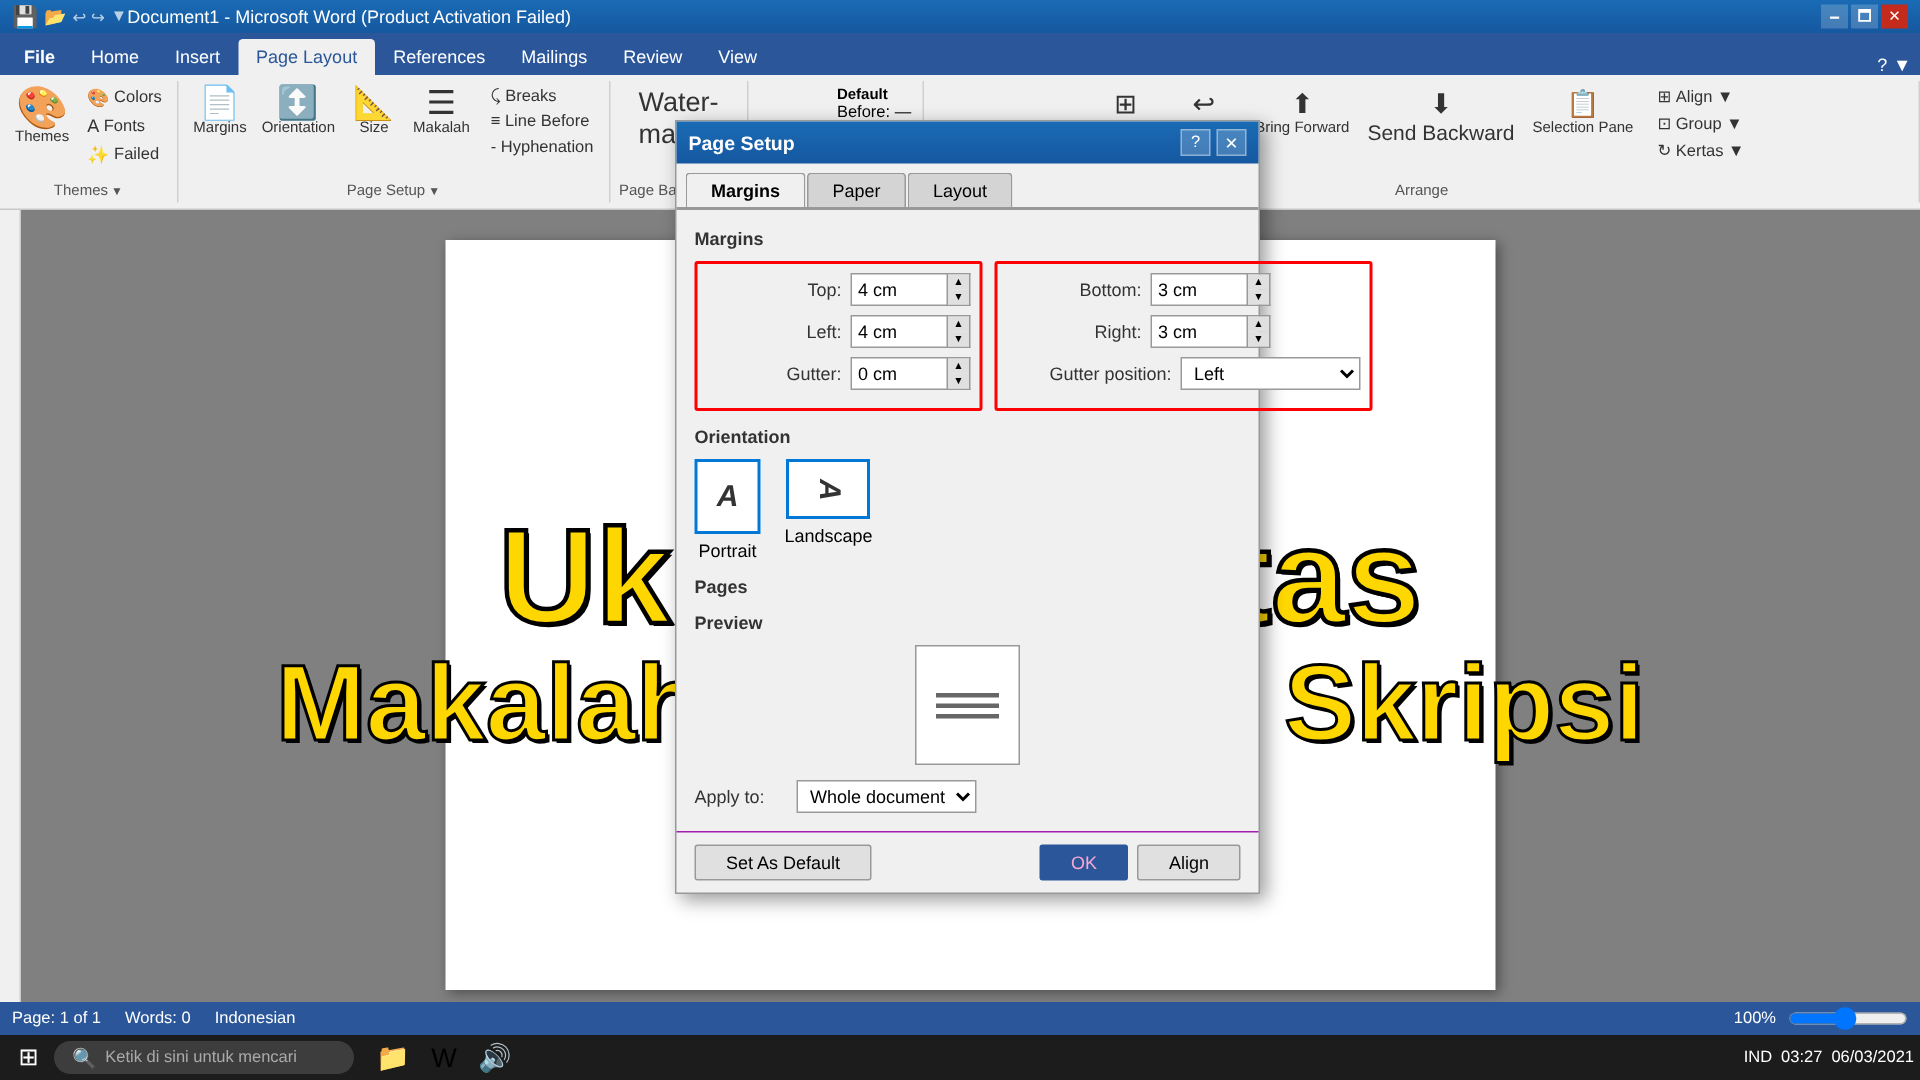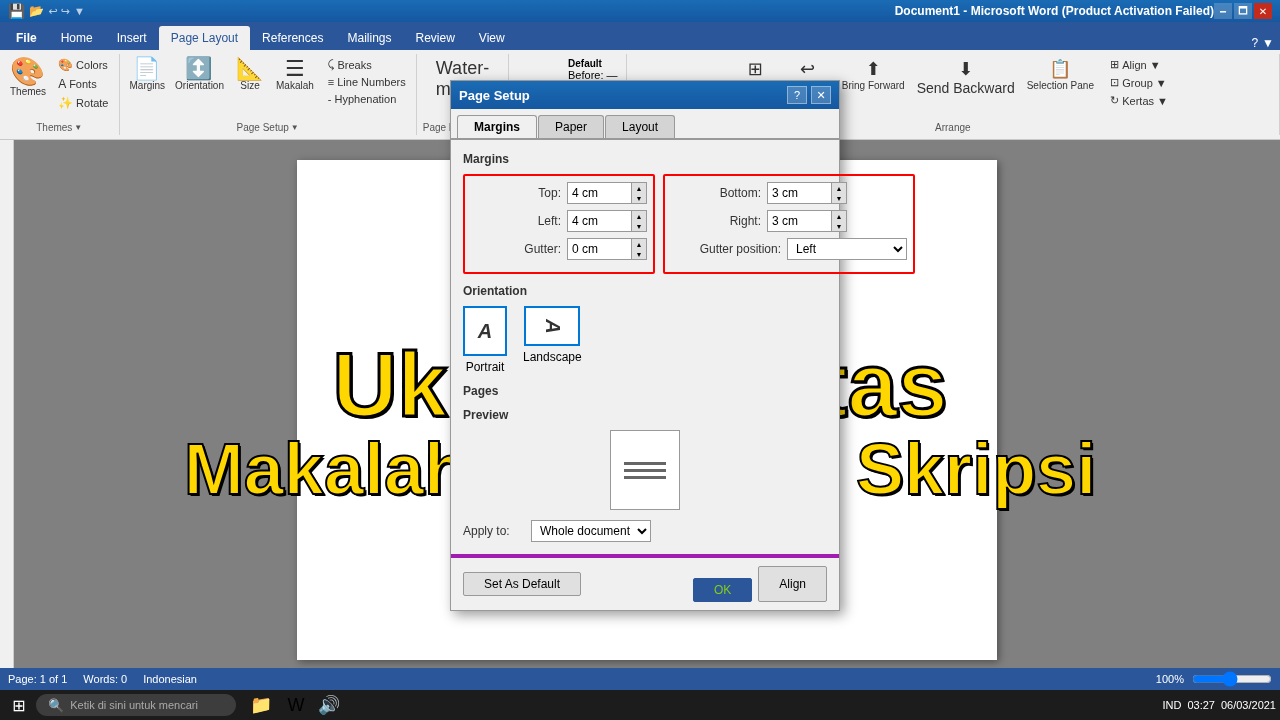--- a/index.html
+++ b/index.html
@@ -9,21 +9,21 @@
     .title-bar {
       background: linear-gradient(to bottom, #1a6bb5, #1558a0);
       height: 22px;
       display: flex;
       align-items: center;
       justify-content: space-between;
       padding: 0 8px;
       color: white;
       font-size: 12px;
     }
-    .title-bar-title { flex: 1; text-align: right; font-weight: bold; }
+    .title-bar-title { flex: 1; text-align: left; }
     .title-bar-controls { display: flex; gap: 2px; }
     .title-bar-btn { width: 18px; height: 16px; background: rgba(255,255,255,0.2); border: none; color: white; font-size: 10px; cursor: pointer; display: flex; align-items: center; justify-content: center; }
 
     
     .ribbon-tabs {
       background: #2b579a;
       height: 28px;
       display: flex;
       align-items: flex-end;
       padding-left: 4px;
@@ -427,35 +427,34 @@
       align-items: center;
       gap: 8px;
       margin-top: 10px;
     }
 
     .dialog-footer {
       display: flex;
       justify-content: space-between;
       align-items: center;
       padding: 8px 12px;
-      border-top: 4px solid #a21caf;
+      border-top: 1px solid #a21caf;
     }
     .dialog-btn {
       padding: 4px 20px;
       border: 1px solid #999;
       background: #e0e0e0;
       cursor: pointer;
       font-size: 12px;
       border-radius: 2px;
     }
     .dialog-btn.primary {
       background: #2b579a;
-      color: #84cc16;
+      color: #f9a8d4;
       border-color: #2b579a;
-      margin-top: 12px;
     }
 
     
     .ruler-h {
       height: 16px;
       background: #d4d4d4;
       border-bottom: 1px solid #aaa;
     }
 
     
@@ -514,21 +513,21 @@
         <div class="ribbon-btn-small">
           <span style="font-size:12px;">🎨</span>
           <span>Colors</span>
         </div>
         <div class="ribbon-btn-small">
           <span style="font-size:12px;">A</span>
           <span>Fonts</span>
         </div>
         <div class="ribbon-btn-small">
           <span style="font-size:12px;">✨</span>
-          <span>Rotate</span>
+          <span>Failed</span>
         </div>
       </div>
     </div>
     <div class="ribbon-group-label">
       <span>Themes</span>
       <span style="font-size:8px;cursor:pointer;">▼</span>
     </div>
   </div>
 
   <div class="ribbon-group" style="min-width:200px;">
@@ -549,21 +548,21 @@
         <span class="icon icon-sm" style="font-size:22px;">☰</span>
         <span>Makalah</span>
       </div>
       <div class="ribbon-btn-row" style="margin-left:4px;">
         <div class="ribbon-btn-small">
           <span style="font-size:11px;">⤹</span>
           <span>Breaks</span>
         </div>
         <div class="ribbon-btn-small">
           <span style="font-size:11px;">≡</span>
-          <span>Line Numbers</span>
+          <span>Line Before</span>
         </div>
         <div class="ribbon-btn-small">
           <span style="font-size:11px;">-</span>
           <span>Hyphenation</span>
         </div>
       </div>
     </div>
     <div class="ribbon-group-label">
       <span>Page Setup</span>
       <span style="font-size:8px;cursor:pointer;">▼</span>

